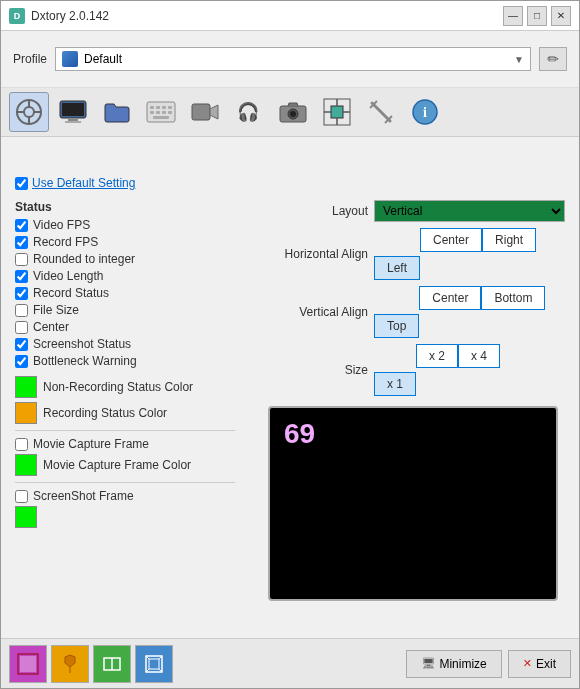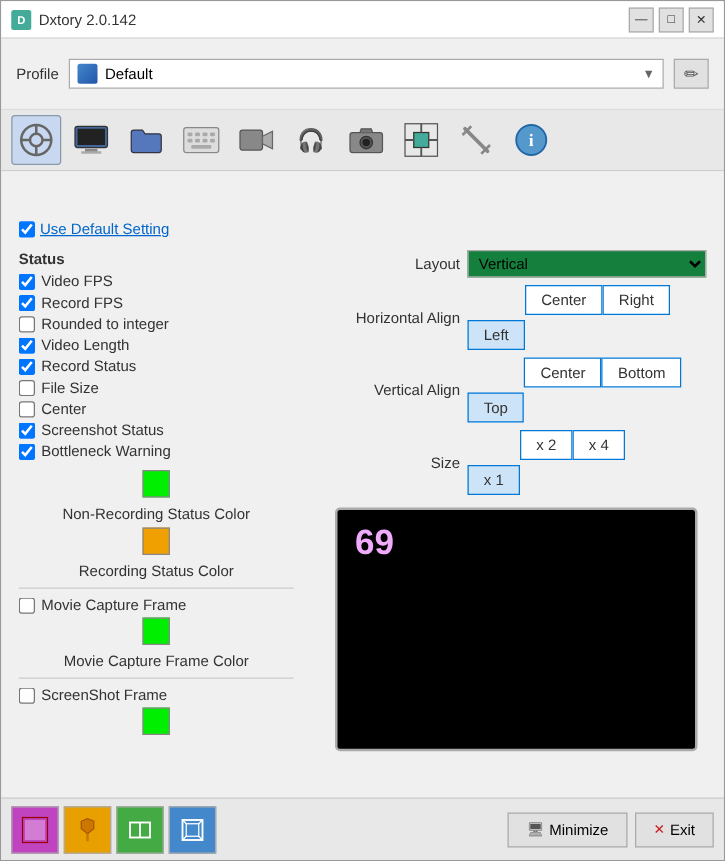--- a/index.html
+++ b/index.html
@@ -163,21 +163,20 @@
       margin-bottom: 3px;
     }
     .checkbox-row input[type=checkbox] { width: 13px; height: 13px; }
     .checkbox-row label { font-size: 12px; color: #333; }
 
     .color-row {
       display: flex;
       align-items: center;
       gap: 6px;
       margin-bottom: 4px;
-      flex-direction: column;
     }
     .color-swatch {
       width: 22px;
       height: 22px;
       border: 1px solid #888;
       cursor: pointer;
     }
     .color-label { font-size: 12px; color: #333; }
 
     .layout-section {

